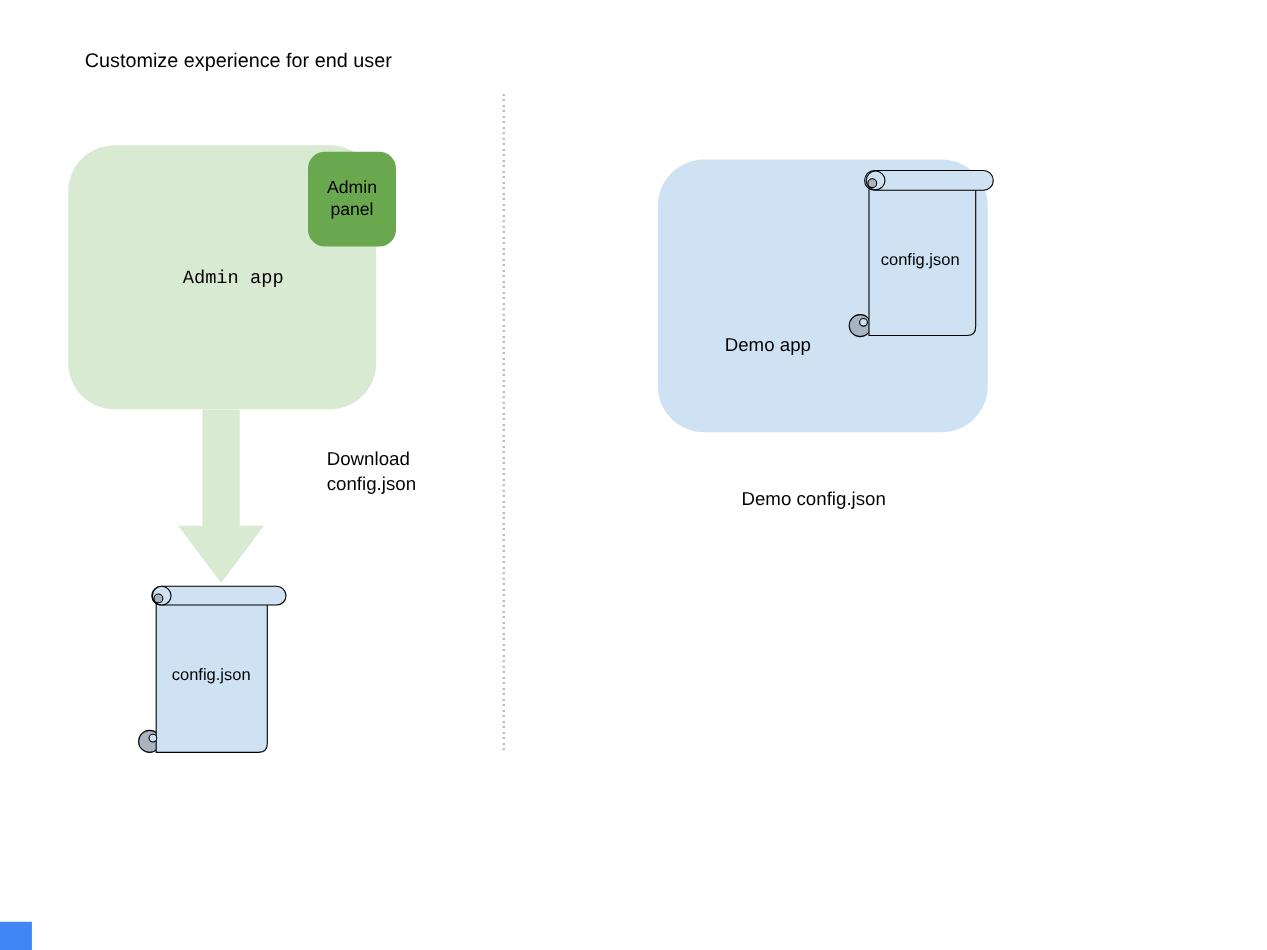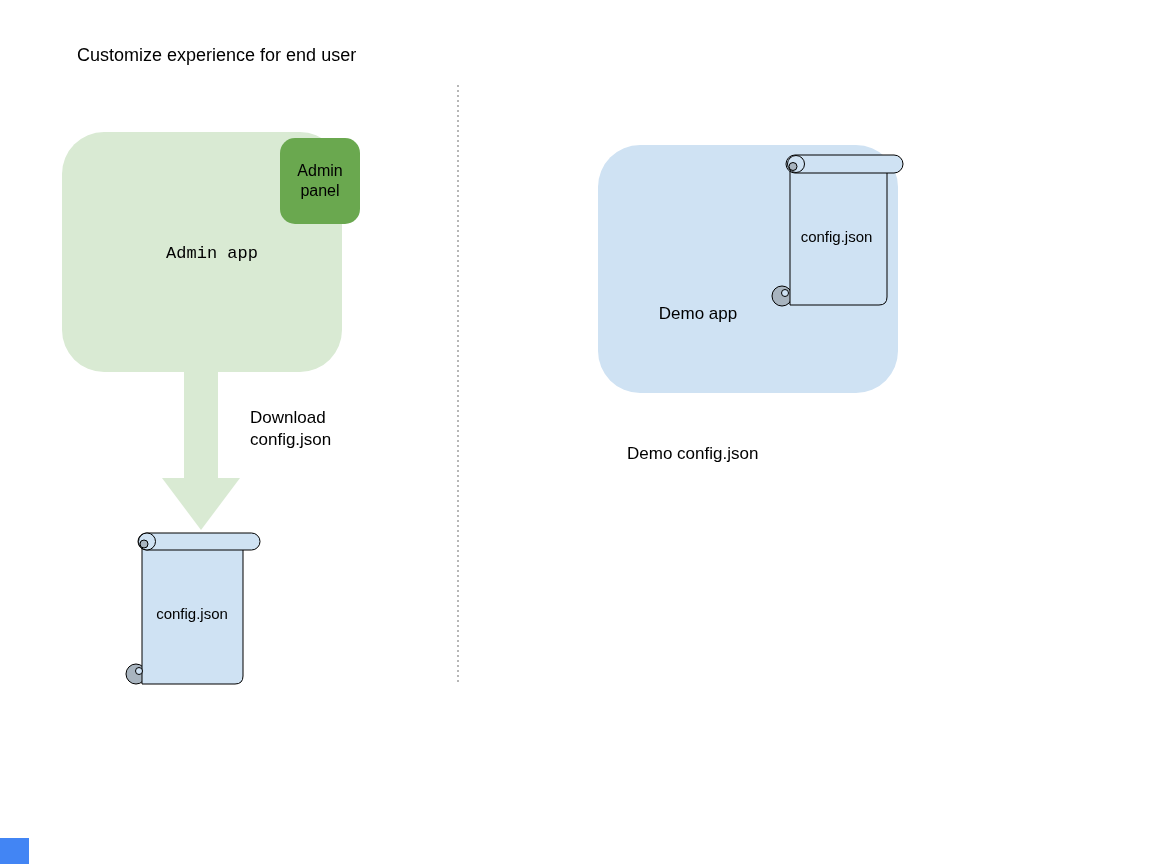--- a/index.html
+++ b/index.html
@@ -3,21 +3,21 @@
 <meta charset="utf-8">
 <style>
   html,body{margin:0;padding:0;background:#fff;}
   .canvas{
     position:relative;width:1152px;height:864px;background:#ffffff;overflow:hidden;
     font-family:"Liberation Sans",sans-serif;color:#000;
   }
   .abs{position:absolute;}
   .title{font-size:18px;line-height:20px;white-space:nowrap;}
   .shape-label{font-size:17px;line-height:22px;text-align:center;}
-  .caption{font-size:17px;line-height:22px;white-space:nowrap;}
+  .caption{font-size:17px;line-height:22px;white-space:nowrap;margin-left:47px;}
   .pre{white-space:pre-line;}
 
   .admin-app-box{
     left:62px;top:132px;width:280px;height:240px;
     background:#d9ead3;border-radius:42px;
   }
   .admin-panel-box{
     left:280px;top:138px;width:80px;height:86px;
     background:#6aa84f;border-radius:15px;
     display:flex;align-items:center;justify-content:center;

